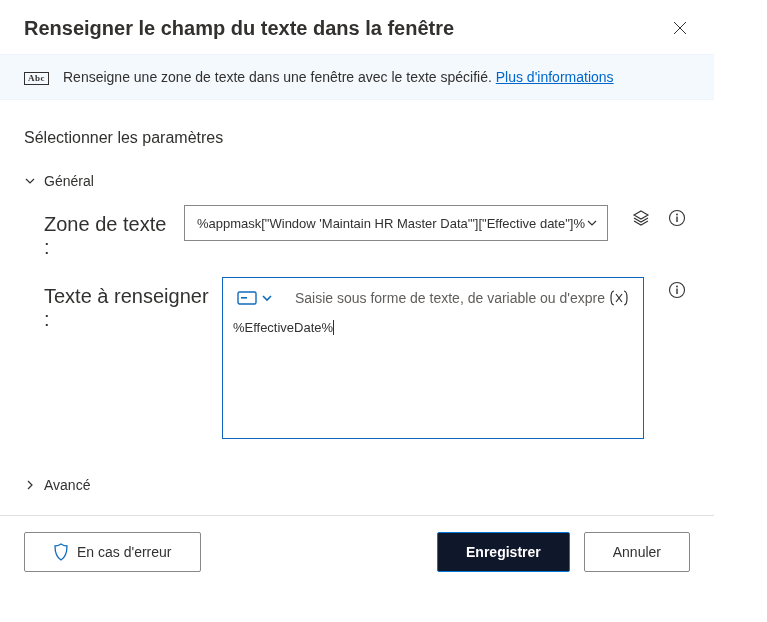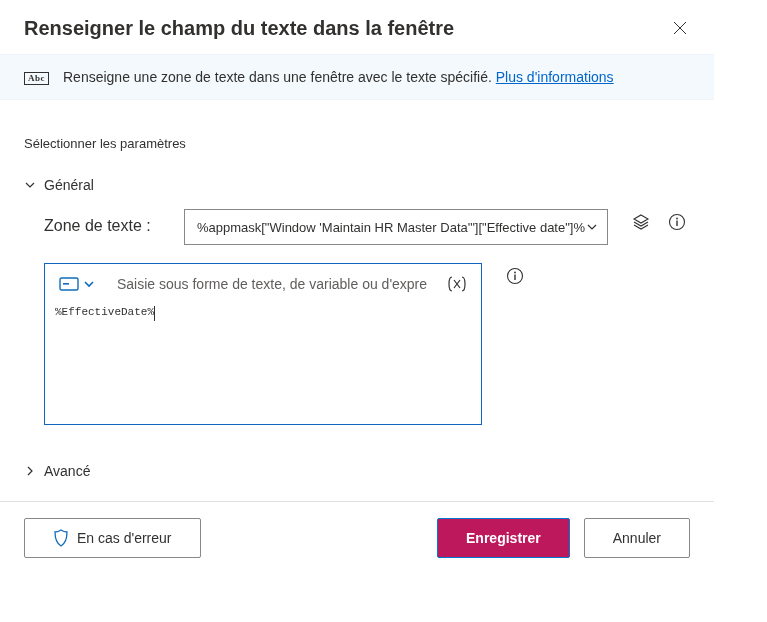--- a/index.html
+++ b/index.html
@@ -6,40 +6,40 @@
     body { font-family: "Segoe UI", Tahoma, sans-serif; font-size: 14px; color: #323130; background:#fff; width:767px; }
     .dialog { width:714px; }
     .header { display:flex; align-items:center; justify-content:space-between; padding:14px 20px 12px 24px; }
     .header h1 { font-size:20px; font-weight:600; }
     .close-btn { background:none; border:none; cursor:pointer; padding:6px; display:flex; align-items:center; justify-content:center; }
     .info-banner { background:#f3f9fd; display:flex; align-items:flex-end; gap:14px; padding:14px 24px; border-top:1px solid #edf4fb; border-bottom:1px solid #edf4fb; }
     .abc-badge { border:1px solid #323130; padding:1px 3px; font-size:9px; font-family:"Segoe UI"; letter-spacing:.5px; font-weight:600; line-height:1; }
     .info-text { font-size:14px; }
     .link { color:#0066cc; text-decoration:underline; cursor:pointer; }
     .content { padding:20px 24px 10px 24px; }
-    .section-title { font-size:13px; font-weight:400; margin:16px 0 24px 0; }
+    .section-title { font-size:16px; font-weight:400; margin:9px 0 24px 0; }
     .group-header { display:flex; align-items:center; gap:8px; cursor:pointer; padding:2px 0; font-weight:400; font-size:14px; margin-bottom:14px; }
     .group-header.advanced { margin-top:36px; margin-bottom:10px; font-weight:400;text-align:right; }
     .field-row { display:flex; align-items:flex-start; gap:10px; margin-bottom:18px; padding-left:20px; }
-    .field-label { width:175px; padding-top:8px; font-size:16px; }
+    .field-label { width:175px; padding-top:8px; font-size:20px; }
     .zone-select { display:flex; align-items:center; justify-content:space-between; border:1px solid #8a8886; height:36px; padding:0 8px 0 12px; width:438px; cursor:pointer; }
     .zone-select-text { font-size:13px; font-family:inherit; color:#323130; white-space:nowrap; overflow:hidden; text-overflow:ellipsis; }
     .side-icons { display:flex; align-items:center; gap:10px; padding-left:10px; }
     .icon-btn { background:none; border:none; cursor:pointer; padding:4px; display:flex; align-items:center; justify-content:center; }
     .text-editor { border:1px solid #1064c2; width:438px; height:162px; display:flex; flex-direction:column; }
     .editor-toolbar { display:flex; align-items:center; justify-content:space-between; padding:8px 10px 4px 10px; }
     .toolbar-left { display:flex; align-items:center; gap:8px; }
     .placeholder-text { color:#605e5c; font-size:14px; margin-left:10px; white-space:nowrap; overflow:hidden; }
     .editor-body { flex:1; padding:6px 10px 10px 10px; display:flex; align-items:flex-start; }
-    .editor-value { font-size:11px; font-family:Liberation Mono, monospace; }
+    .editor-value { font-size:13px; font-family:Liberation Sans, sans-serif; }
     .caret { display:inline-block; width:1px; height:15px; background:#323130; vertical-align:middle; }
     .footer { display:flex; align-items:center; justify-content:space-between; padding:16px 24px 18px 24px; border-top:1px solid #e1dfdd; }
     .btn { height:40px; padding:0 28px; font-size:14px; font-family:inherit; border-radius:2px; cursor:pointer; display:flex; align-items:center; gap:8px; }
     .btn-outline { background:#fff; border:1px solid #8a8886; color:#323130; }
-    .btn-primary { background:#be185d; border:1px solid #0078d4; color:#fff; font-weight:600; }
+    .btn-primary { background:#0f172a; border:1px solid #0078d4; color:#fff; font-weight:600; }
     .footer-right { display:flex; gap:14px; }
     svg { display:block; }
   </style>
 </head>
 <body>
 
 <div class="dialog">
 
   <div class="header">
     <h1>Renseigner le champ du texte dans la fenêtre</h1>
@@ -95,20 +95,21 @@
                 <circle cx="9" cy="9" r="7.5" fill="none" stroke="#323130" stroke-width="1.1"></circle>
                 <circle cx="9" cy="5.5" r="0.9" fill="#323130"></circle>
                 <rect x="8.3" y="7.5" width="1.4" height="5.5" fill="#323130"></rect>
               </svg>
           </span>
         </button>
       </div>
     </div>
 
     <div class="field-row">
+      <div class="field-label">Texte à renseigner :</div>
       <div class="text-editor">
         <div class="editor-toolbar">
           <div class="toolbar-left">
             <button class="icon-btn" style="gap:4px;">
               <span>
                 <svg width="20" height="14" viewBox="0 0 20 14">
                     <rect x="1" y="1" width="18" height="12" rx="1.5" fill="none" stroke="#0f6cbd" stroke-width="1.4"></rect>
                     <rect x="4" y="6" width="6" height="1.6" fill="#0f6cbd"></rect>
                   </svg>
               </span>

